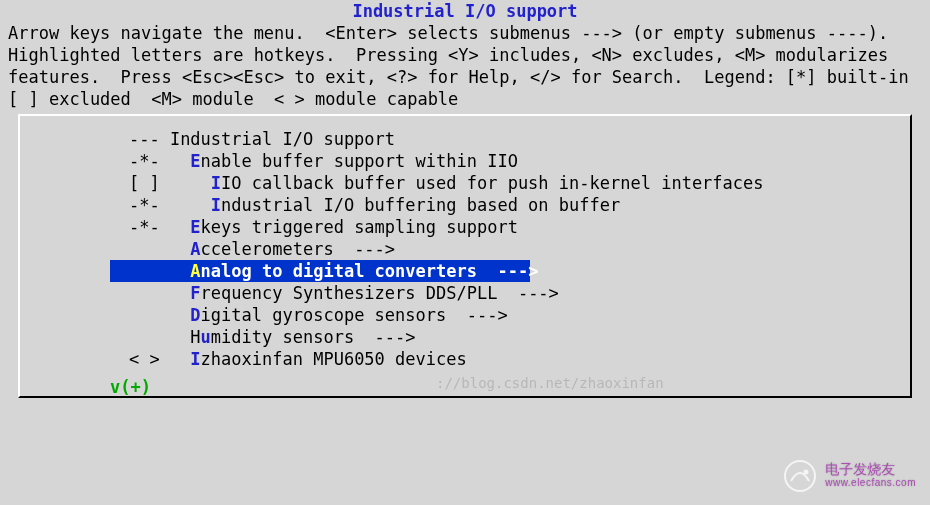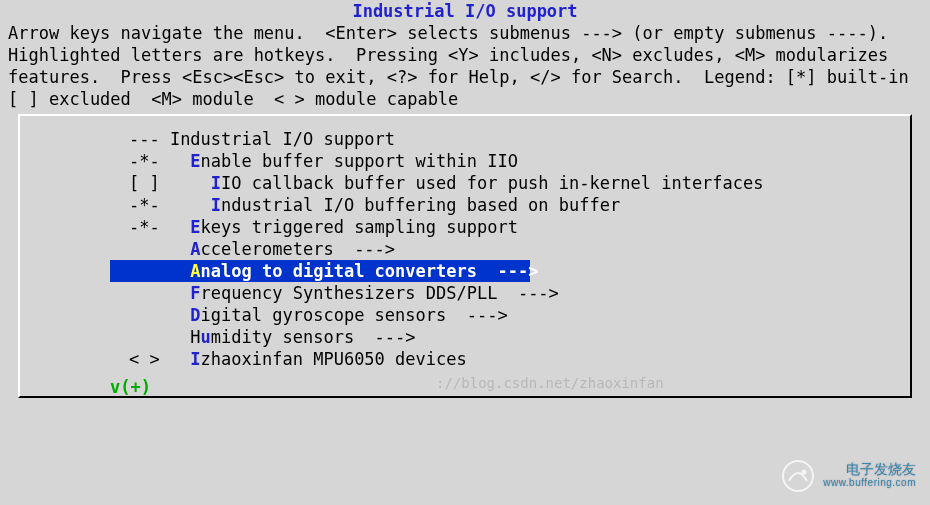--- a/index.html
+++ b/index.html
@@ -86,25 +86,24 @@
   .logo {
     position: absolute;
     right: 14px;
     bottom: 12px;
     display: flex;
     align-items: center;
     gap: 8px;
     opacity: 0.75;
   }
   .logo-text {
-    color: #0369a1;
+    color: #a21caf;
     font-family: sans-serif;
     font-size: 14px;
     line-height: 14px;
-    text-align: right;
     text-shadow: 0 0 2px rgba(0,0,0,.4);
   }
   .logo-sub {
     font-size: 10px;
     display: block;
     letter-spacing: 0.5px;
   }
 </style>
 </head>
 <body>
@@ -135,15 +134,15 @@
 </div>
 
 <div class="logo">
   <svg width="34" height="34" viewBox="0 0 34 34">
     <circle cx="17" cy="17" r="15" fill="none" stroke="#fff" stroke-width="2"></circle>
     <path d="M8 22 Q17 6 26 22" fill="none" stroke="#fff" stroke-width="2"></path>
     <circle cx="23" cy="13" r="2.5" fill="#fff"></circle>
   </svg>
   <div class="logo-text">
     <span>电子发烧友</span>
-    <span class="logo-sub">www.buffering.com</span>
+    <span class="logo-sub">www.elecfans.com</span>
   </div>
 </div>
 
 </body></html>

